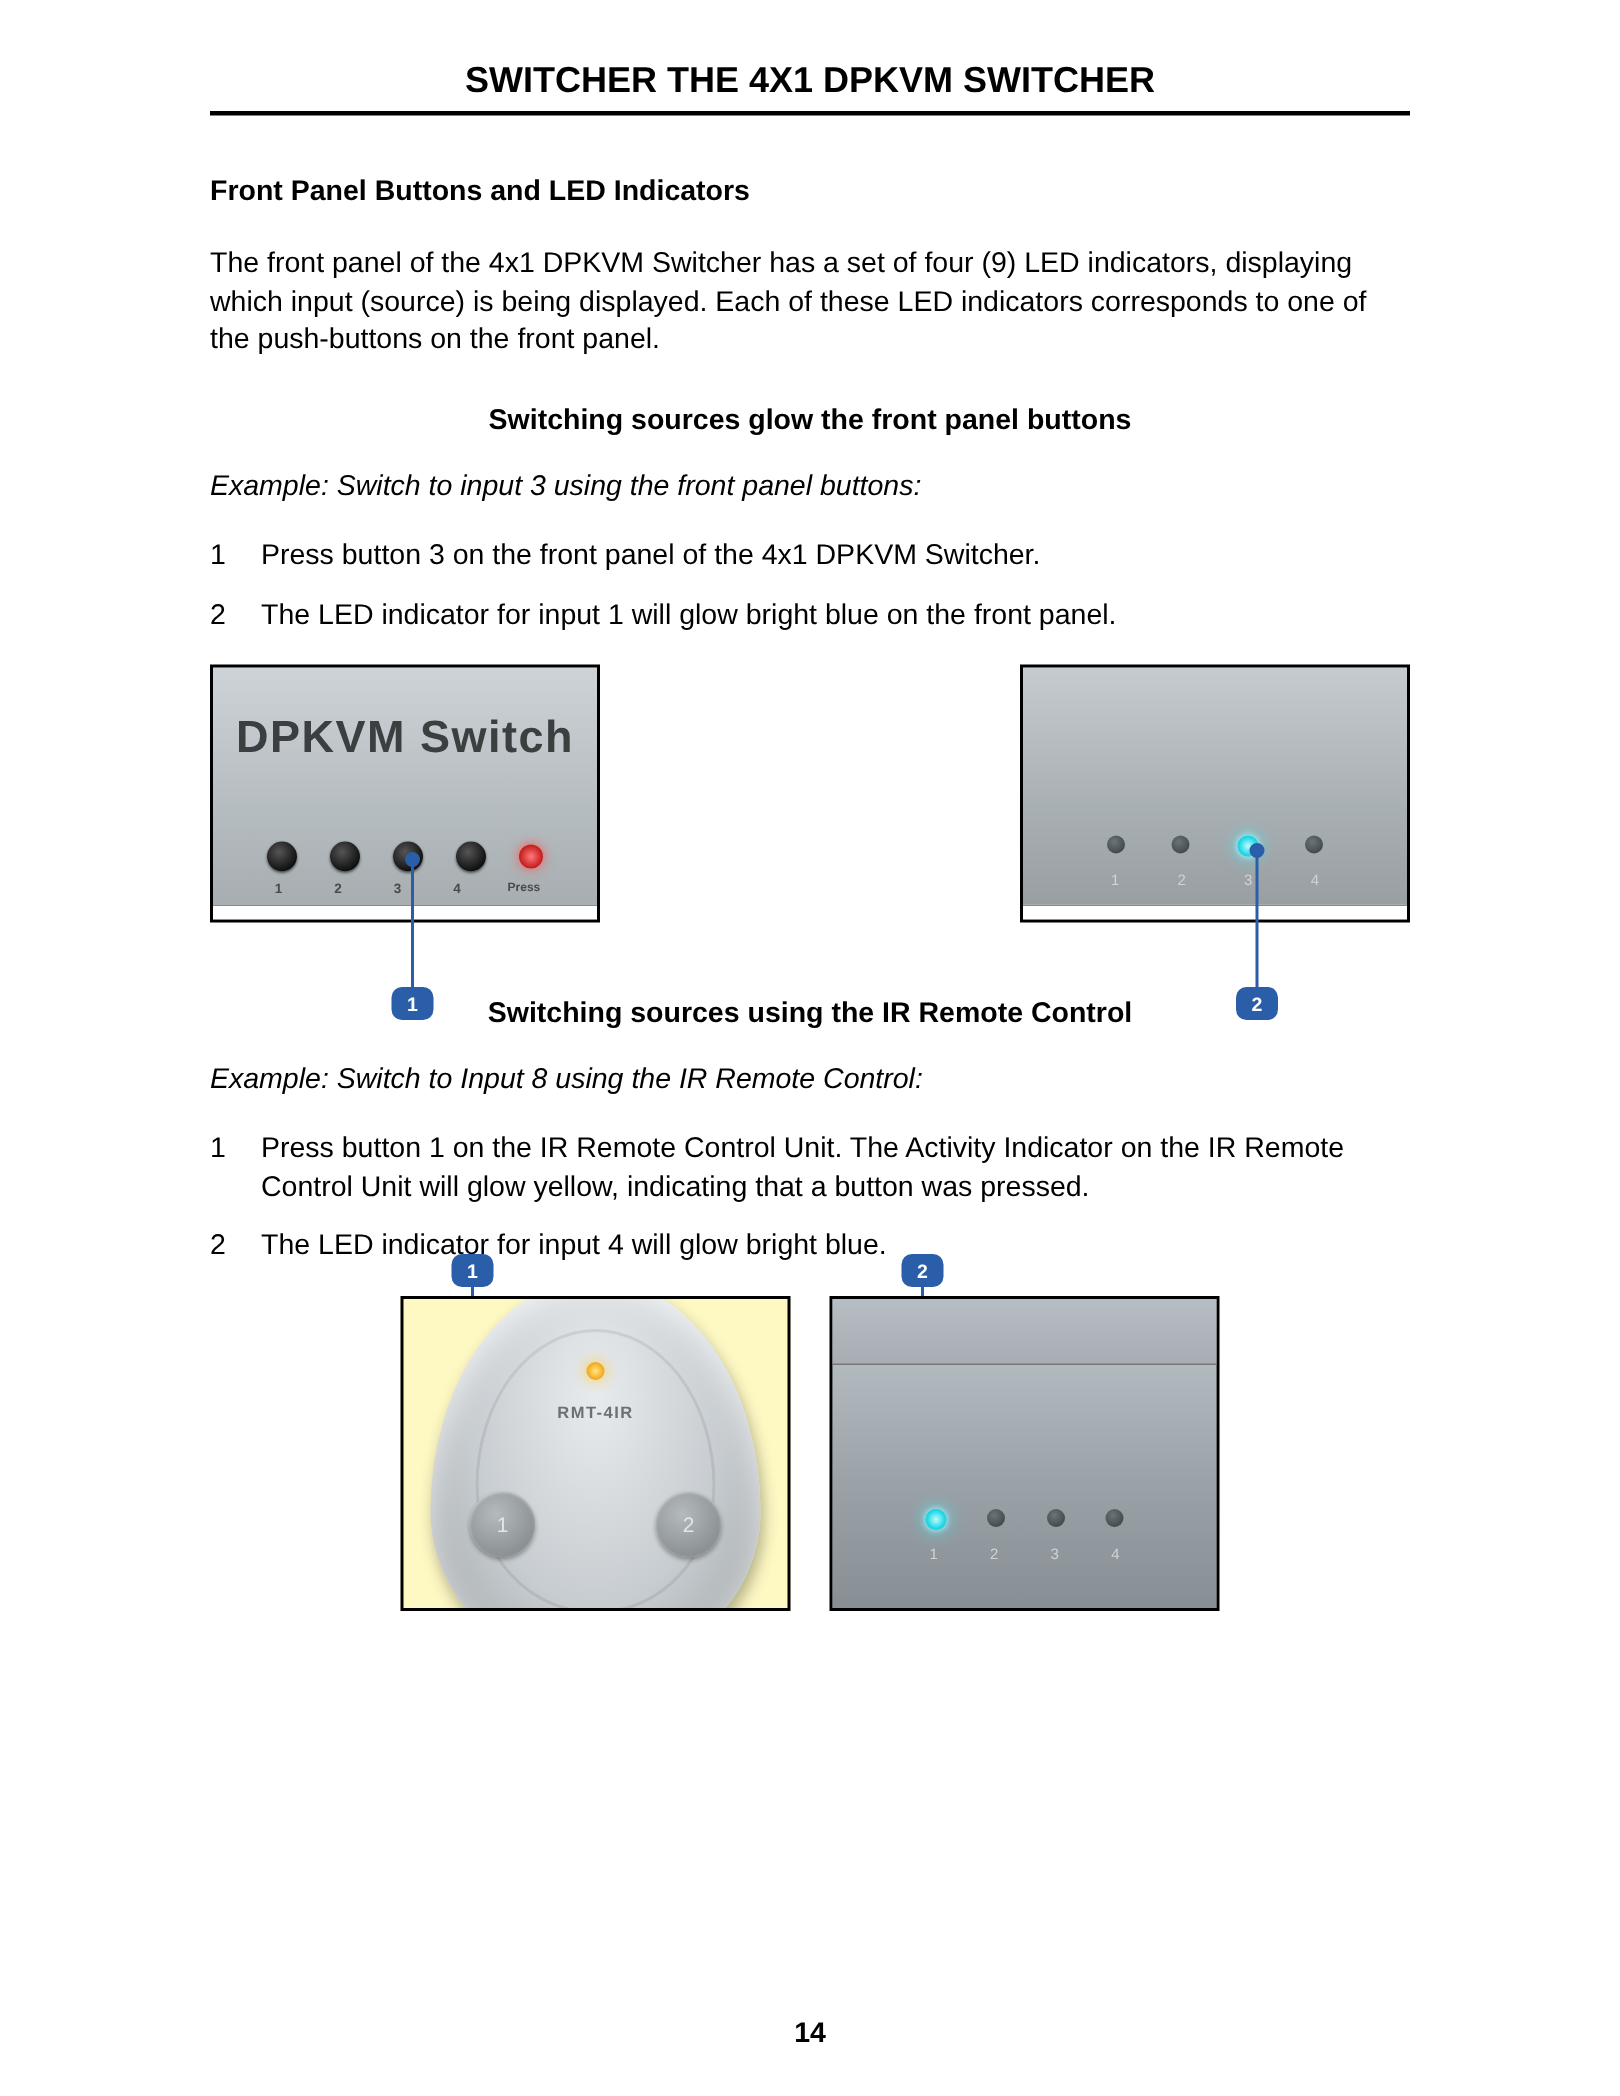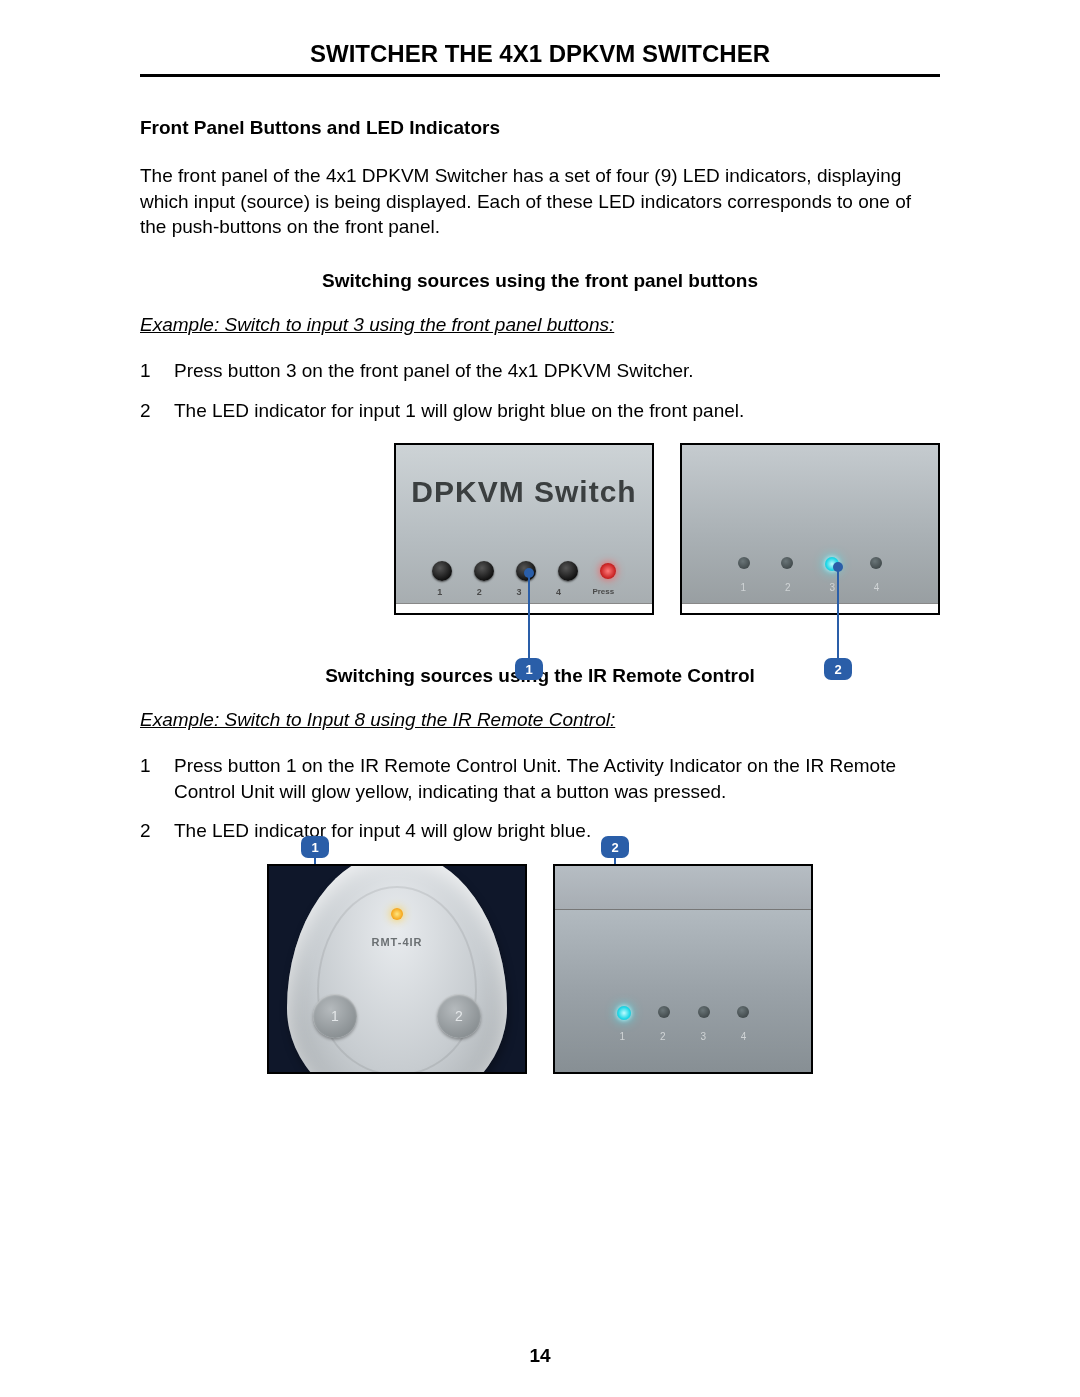--- a/index.html
+++ b/index.html
@@ -35,21 +35,20 @@
   }
   .body-text {
     font-size: 19px;
     line-height: 1.35;
     margin-bottom: 22px;
   }
   .example-text {
     font-size: 19px;
     font-style: italic;
     margin-bottom: 22px;
-    text-decoration: underline;
   }
   .steps { margin-bottom: 20px; }
   .step-row {
     display: flex;
     font-size: 19px;
     line-height: 1.35;
     margin-bottom: 14px;
   }
   .step-num { width: 34px; flex-shrink: 0; }
   .step-text { flex: 1; }
@@ -58,21 +57,21 @@
     font-size: 19px;
     font-weight: bold;
     position: absolute;
     bottom: 30px;
     left: 0; right: 0;
   }
 
   
   .fig-row1 {
     display: flex;
-    justify-content: flex-end;
+    justify-content: space-between;
     gap: 26px;
     margin: 6px 0 30px 0;
   }
   .fig-box1 {
     width: 260px;
     position: relative;
   }
   .photo {
     width: 260px;
     height: 172px;
@@ -196,21 +195,21 @@
     position: relative;
   }
   .fig-box2 {
     width: 260px;
     position: relative;
   }
   .photo2 {
     width: 260px;
     height: 210px;
     border: 2px solid #000;
-    background: #0f172a;
+    background: #fef9c3;
     position: relative;
     overflow: hidden;
   }
   .remote-body {
     position: absolute;
     bottom: -40px;
     left: 50%;
     transform: translateX(-50%);
     width: 220px;
     height: 260px;
@@ -298,21 +297,21 @@
 </style>
 </head>
 <body>
 
 <div class="page-title">SWITCHER THE 4X1 DPKVM SWITCHER</div>
 
 <div class="section-heading">Front Panel Buttons and LED Indicators</div>
 
 <div class="body-text">The front panel of the 4x1 DPKVM Switcher has a set of four (9) LED indicators, displaying which input (source) is being displayed.  Each of these LED indicators corresponds to one of the push-buttons on the front panel.</div>
 
-<div class="subsection-heading">Switching sources using the front panel buttons</div>
+<div class="subsection-heading">Switching sources glow the front panel buttons</div>
 
 <div class="example-text">Example: Switch to input 3 using the front panel buttons:</div>
 
 <div class="steps">
   <div class="step-row">
     <div class="step-num">1</div>
     <div class="step-text">Press button 3 on the front panel of the 4x1 DPKVM Switcher.</div>
   </div>
   <div class="step-row">
     <div class="step-num">2</div>

